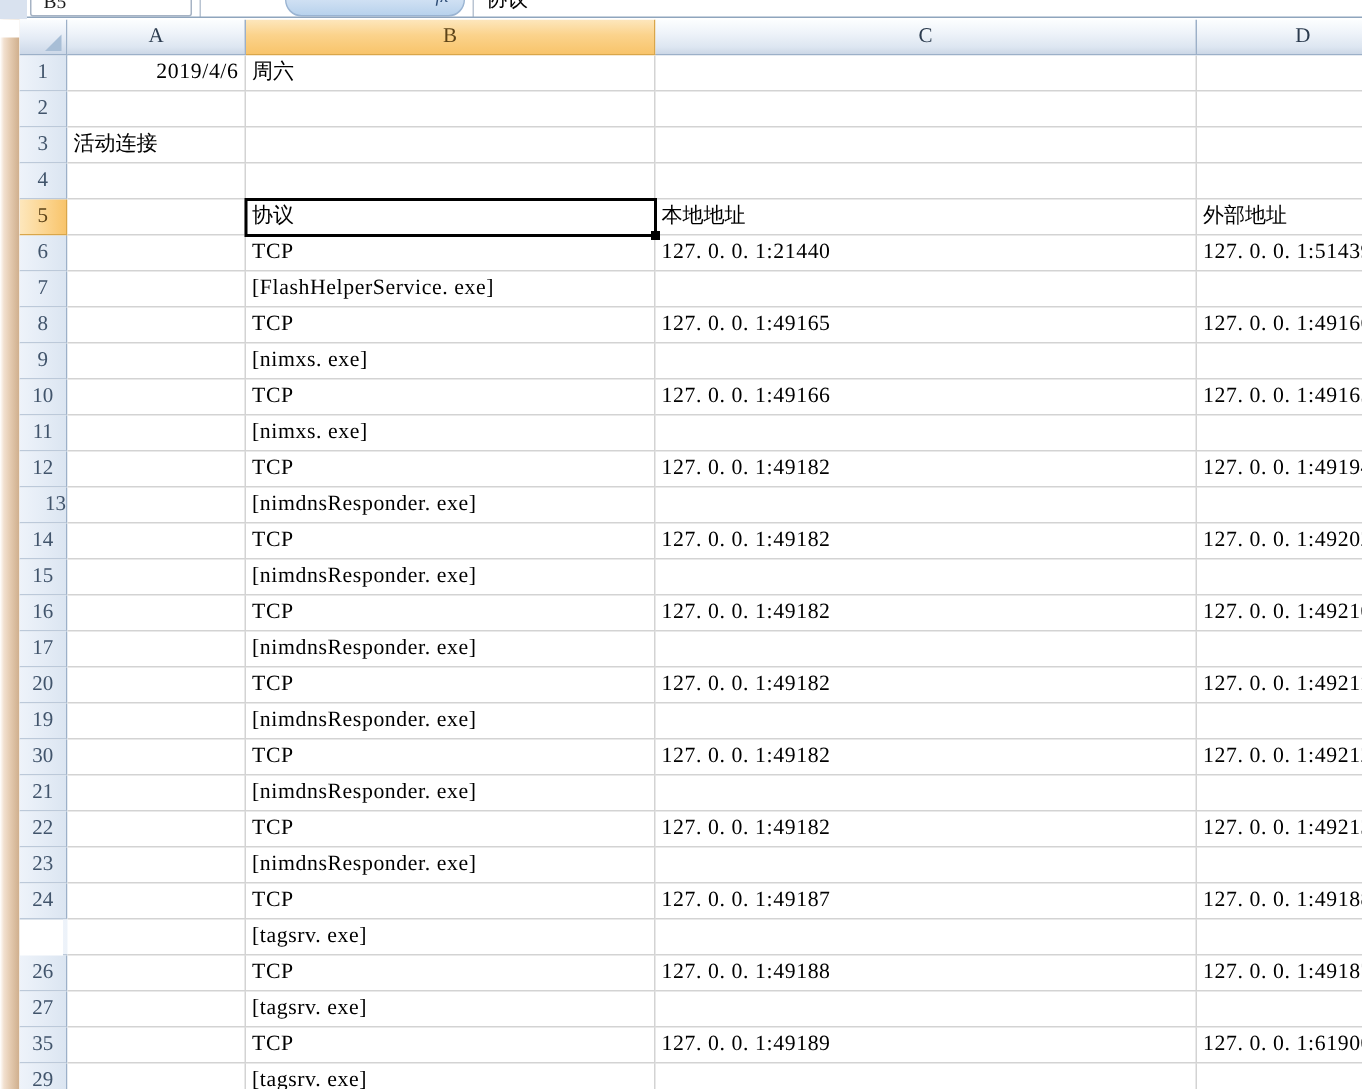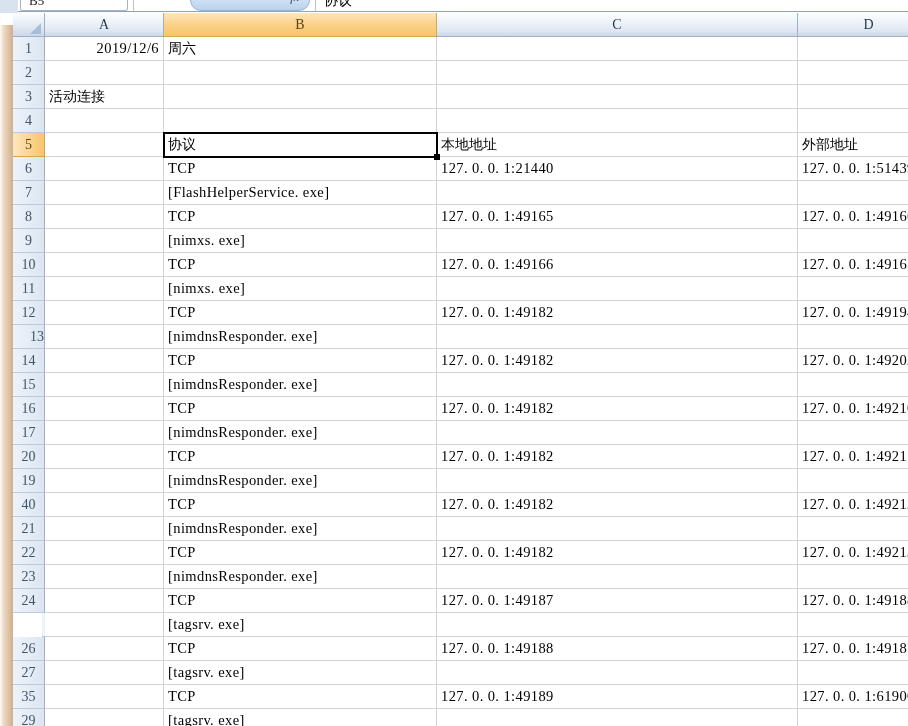--- a/index.html
+++ b/index.html
@@ -277,33 +277,33 @@
         <div class="rowhead" style="top: 216px;">10</div>
         <div class="rowhead" style="top: 240px;">11</div>
         <div class="rowhead" style="top: 264px;">12</div>
         <div class="rowhead" style="top: 288px; text-align: right;">13</div>
         <div class="rowhead" style="top: 312px;">14</div>
         <div class="rowhead" style="top: 336px;">15</div>
         <div class="rowhead" style="top: 360px;">16</div>
         <div class="rowhead" style="top: 384px;">17</div>
         <div class="rowhead" style="top: 408px;">20</div>
         <div class="rowhead" style="top: 432px;">19</div>
-        <div class="rowhead" style="top: 456px;">40</div>
+        <div class="rowhead" style="top: 456px;">30</div>
         <div class="rowhead" style="top: 480px;">21</div>
         <div class="rowhead" style="top: 504px;">22</div>
         <div class="rowhead" style="top: 528px;">23</div>
         <div class="rowhead" style="top: 552px;">24</div>
         <div class="rowhead" style="top: 576px; margin-left: 29px;">25</div>
         <div class="rowhead" style="top: 600px;">26</div>
         <div class="rowhead" style="top: 624px;">27</div>
         <div class="rowhead" style="top: 648px;">35</div>
         <div class="rowhead" style="top: 672px;">29</div>
       </div>
     <div class="cells" id="cells-layer">
-        <div class="cell mono" style="left: 0px; top: 0px; width: 119px; text-align: right; padding-right: 4px; padding-left: 0px;">2019/12/6</div>
+        <div class="cell mono" style="left: 0px; top: 0px; width: 119px; text-align: right; padding-right: 4px; padding-left: 0px;">2019/4/6</div>
         <div class="cell cjk" style="left: 119px; top: 0px; width: 273px;">周六</div>
         <div class="cell" style="left: 392px; top: 0px; width: 361px;"></div>
         <div class="cell" style="left: 753px; top: 0px; width: 142px;"></div>
         <div class="cell" style="left: 0px; top: 24px; width: 119px;"></div>
         <div class="cell" style="left: 119px; top: 24px; width: 273px;"></div>
         <div class="cell" style="left: 392px; top: 24px; width: 361px;"></div>
         <div class="cell" style="left: 753px; top: 24px; width: 142px;"></div>
         <div class="cell cjk" style="left: 0px; top: 48px; width: 119px;">活动连接</div>
         <div class="cell" style="left: 119px; top: 48px; width: 273px;"></div>
         <div class="cell" style="left: 392px; top: 48px; width: 361px;"></div>

